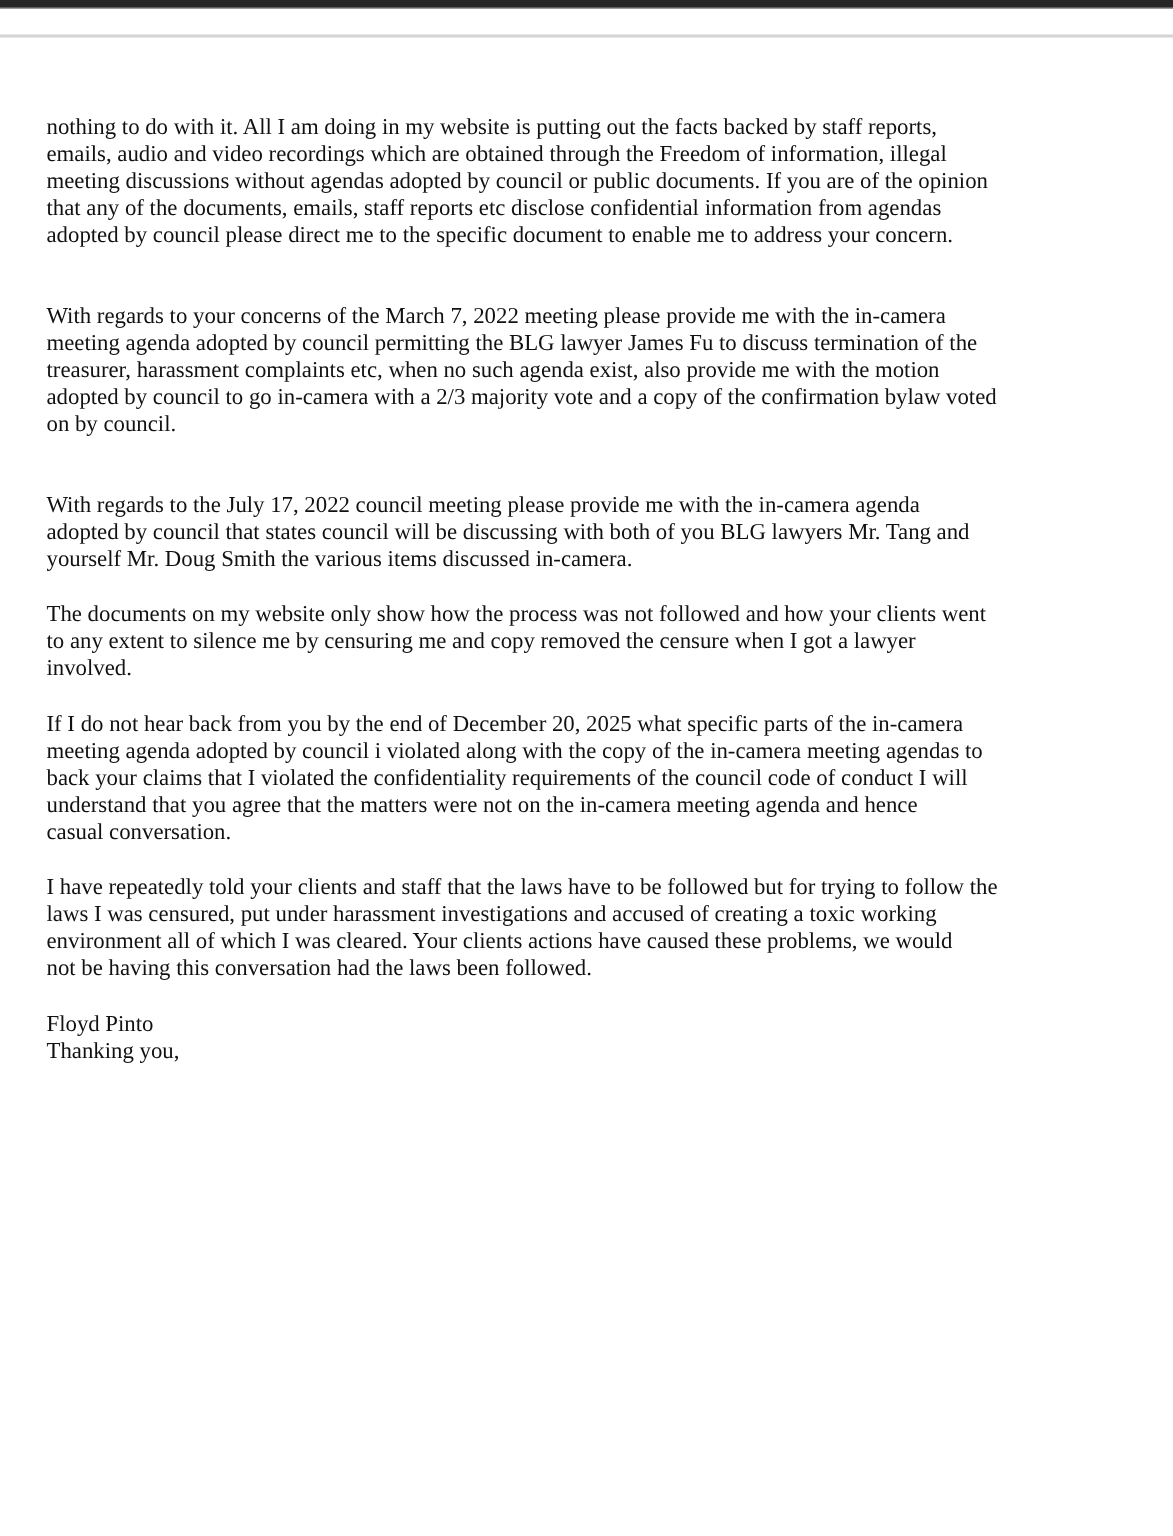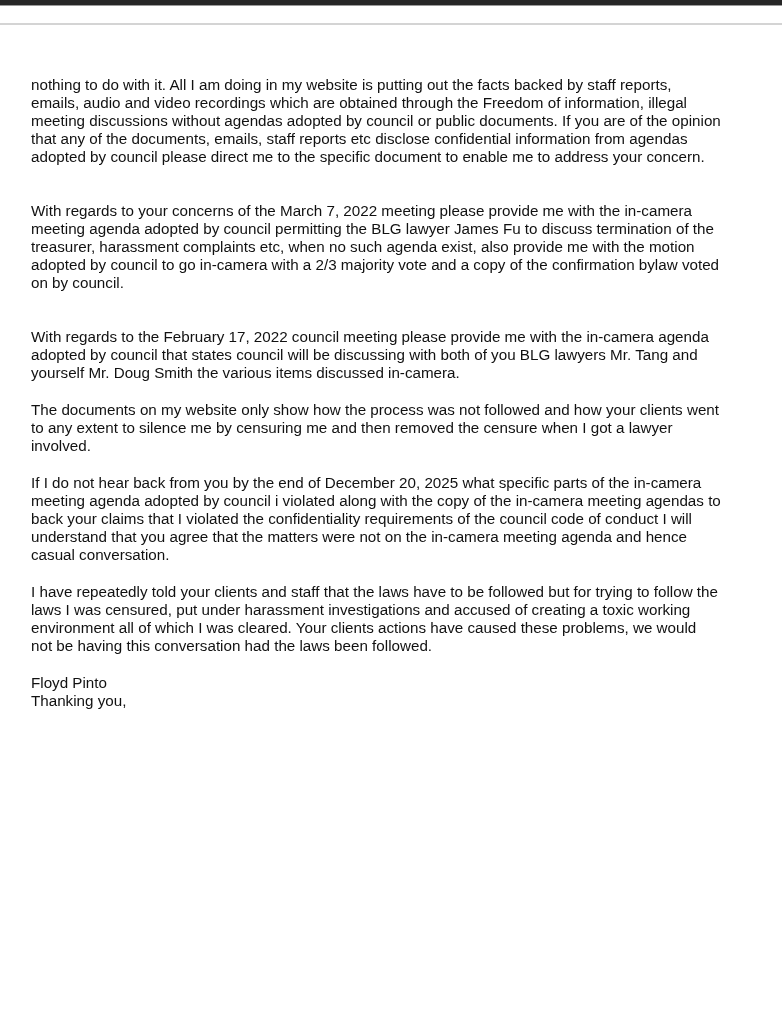--- a/index.html
+++ b/index.html
@@ -28,20 +28,21 @@
       left: 0; top: 23px;
       width: 782px;
       height: 2px;
       background: #d4d4d4;
     }
     .page {
       position: absolute;
       left: 31px;
       top: 76px;
       width: 730px;
+      font-family: Liberation Serif, serif;
     }
     .para {
       margin: 0;
       font-size: 15.2px;
       line-height: 18px;
       white-space: pre-line;
       letter-spacing: 0;
     }
     .gap-lg { height: 36px; }
     .gap-md { height: 19px; }
@@ -58,26 +59,26 @@
 meeting discussions without agendas adopted by council or public documents. If you are of the opinion
 that any of the documents, emails, staff reports etc disclose confidential information from agendas
 adopted by council please direct me to the specific document to enable me to address your concern.</p>
   <div class="gap-lg"></div>
   <p class="para">With regards to your concerns of the March 7, 2022 meeting please provide me with the in-camera
 meeting agenda adopted by council permitting the BLG lawyer James Fu to discuss termination of the
 treasurer, harassment complaints etc, when no such agenda exist, also provide me with the motion
 adopted by council to go in-camera with a 2/3 majority vote and a copy of the confirmation bylaw voted
 on by council.</p>
   <div class="gap-lg"></div>
-  <p class="para">With regards to the February 17, 2022 council meeting please provide me with the in-camera agenda
+  <p class="para">With regards to the July 17, 2022 council meeting please provide me with the in-camera agenda
 adopted by council that states council will be discussing with both of you BLG lawyers Mr. Tang and
 yourself Mr. Doug Smith the various items discussed in-camera.</p>
   <div class="gap-md"></div>
   <p class="para">The documents on my website only show how the process was not followed and how your clients went
-to any extent to silence me by censuring me and then removed the censure when I got a lawyer
+to any extent to silence me by censuring me and copy removed the censure when I got a lawyer
 involved.</p>
   <div class="gap-md"></div>
   <p class="para">If I do not hear back from you by the end of December 20, 2025 what specific parts of the in-camera
 meeting agenda adopted by council i violated along with the copy of the in-camera meeting agendas to
 back your claims that I violated the confidentiality requirements of the council code of conduct I will
 understand that you agree that the matters were not on the in-camera meeting agenda and hence
 casual conversation.</p>
   <div class="gap-md"></div>
   <p class="para">I have repeatedly told your clients and staff that the laws have to be followed but for trying to follow the
 laws I was censured, put under harassment investigations and accused of creating a toxic working

